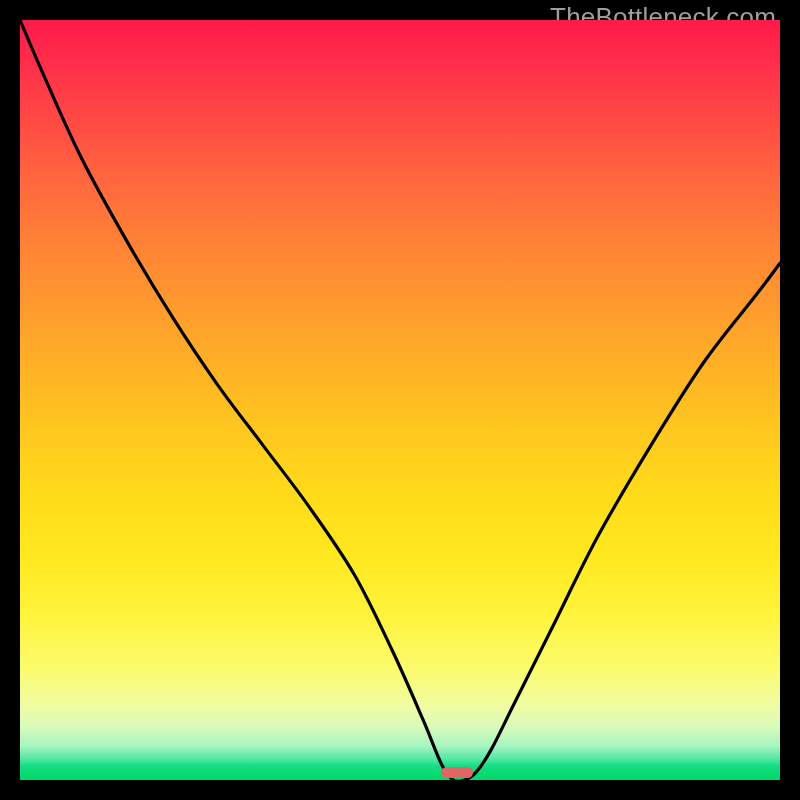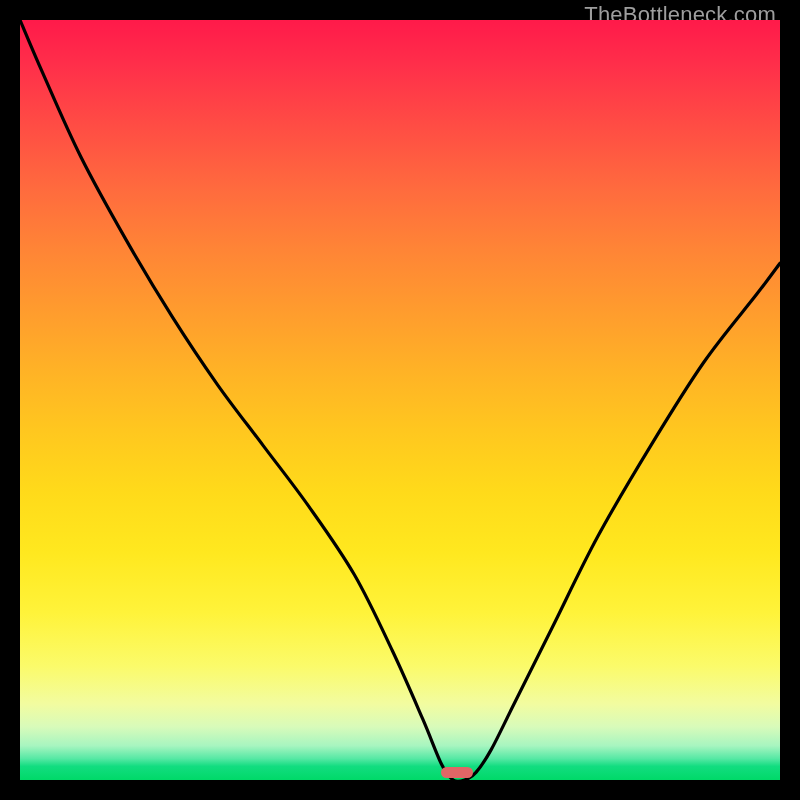--- a/index.html
+++ b/index.html
@@ -44,21 +44,21 @@
       #55e8a4 97.2%,
       #12dd80 98.2%,
       #00d968 100%
     );
   }
   .watermark {
     position: absolute;
     top: 2px;
     right: 24px;
     color: #9e9e9e;
-    font-size: 22px;
+    font-size: 26px;
     font-weight: 500;
     letter-spacing: 0.2px;
     user-select: none;
   }
   svg.curve {
     position: absolute;
     left: 0;
     top: 0;
     width: 760px;
     height: 760px;

